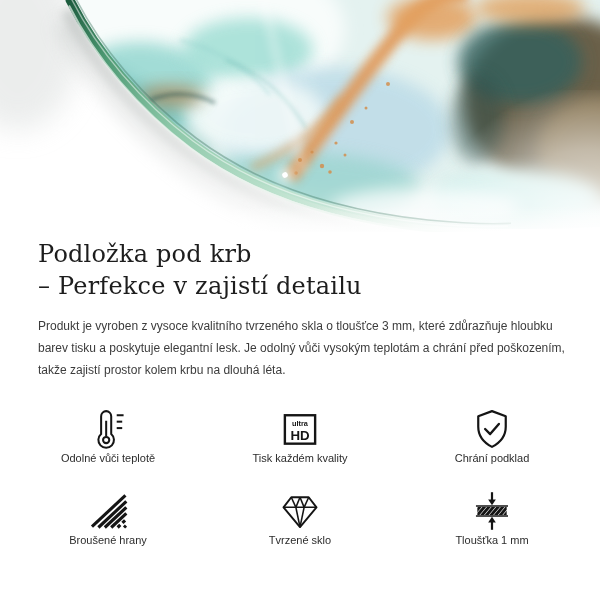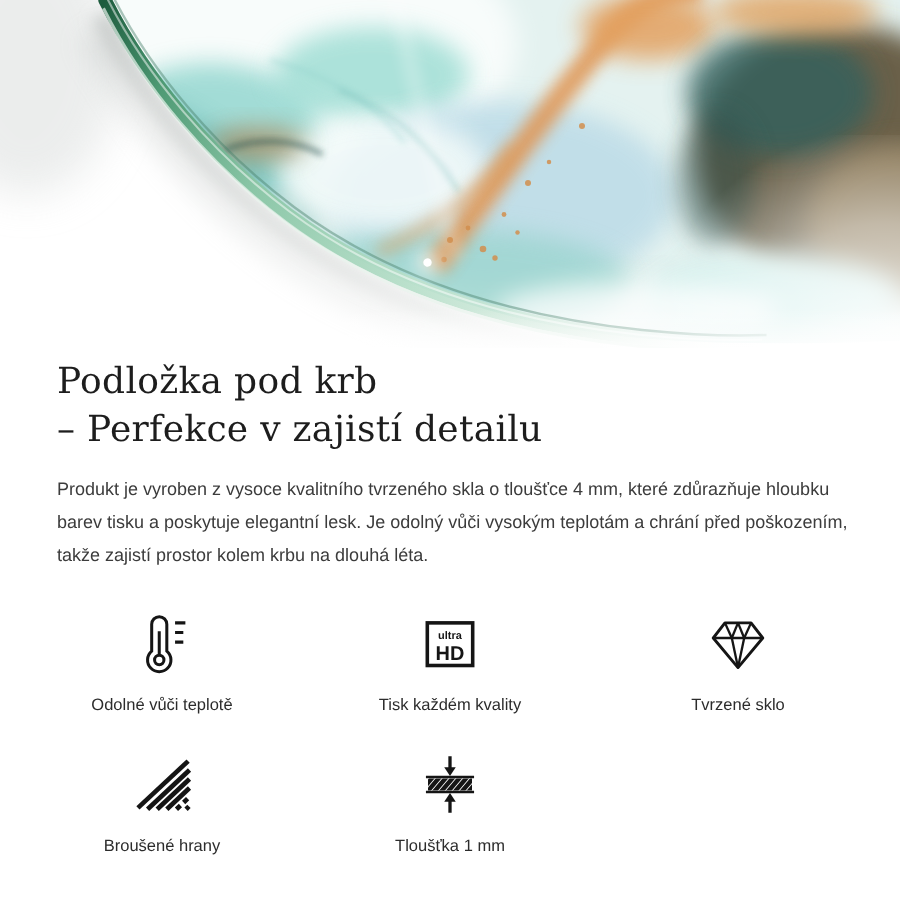--- a/index.html
+++ b/index.html
@@ -7,21 +7,21 @@
   .page{width:600px;height:460px;background:#fff;}
   .hero{width:600px;height:232px;position:relative;}
   .hero svg{display:block;}
   .content{padding:0 32px 0 38px;}
   h1{margin:6px 0 0;font-family:"DejaVu Serif","Liberation Serif",serif;font-weight:400;
      font-size:24px;line-height:32px;color:#1d1d1d;letter-spacing:.2px;}
   .desc{margin:13px 0 0;font-size:12px;line-height:22px;color:#3c3c3c;max-width:540px;}
   .features{margin:26px -20px 0 -26px;display:grid;grid-template-columns:repeat(3,1fr);row-gap:23px;}
   .feature{display:flex;flex-direction:column;align-items:center;}
   .ficon{height:44px;display:flex;align-items:center;justify-content:flex-start;}
-  .flabel{margin-top:12px;font-size:11px;line-height:15px;color:#2c2c2c;text-align:center;}
+  .flabel{margin-top:0;font-size:11px;line-height:15px;color:#2c2c2c;text-align:center;}
   .ic{stroke:#151515;fill:none;}
 </style>
 </head>
 <body>
 
 <div class="page">
 
   <div class="hero">
     <svg width="600" height="232" viewBox="0 0 600 232">
       <defs>
@@ -129,21 +129,21 @@
       <rect x="0" y="206" width="600" height="26" fill="url(#fadeBot)"></rect>
     </svg>
   </div>
 
   <div class="content">
     <h1>
       <span>Podložka pod krb</span><br>
       <span>– Perfekce v zajistí detailu</span>
     </h1>
 
-    <p class="desc">Produkt je vyroben z vysoce kvalitního tvrzeného skla o tloušťce 4 mm, které zdůrazňuje hloubku barev tisku a poskytuje elegantní lesk. Je odolný vůči vysokým teplotám a chrání před poškozením, takže zajistí prostor kolem krbu na dlouhá léta.</p>
+    <p class="desc">Produkt je vyroben z vysoce kvalitního tvrzeného skla o tloušťce 3 mm, které zdůrazňuje hloubku barev tisku a poskytuje elegantní lesk. Je odolný vůči vysokým teplotám a chrání před poškozením, takže zajistí prostor kolem krbu na dlouhá léta.</p>
 
     <div class="features">
 
       <div class="feature">
         <div class="ficon">
           <svg width="44" height="44" viewBox="0 0 48 48">
             <path class="ic" stroke-width="2.2" d="M16.5,10 C16.5,7 19,4.5 22,4.5 C25,4.5 27.5,7 27.5,10 L27.5,29.5 A8.5,8.5 0 1 1 16.5,29.5 Z"></path>
             <line class="ic" stroke-width="2.2" x1="22" y1="15" x2="22" y2="32.2"></line>
             <circle class="ic" stroke-width="2.2" cx="22" cy="36" r="3.4"></circle>
             <line class="ic" stroke-width="2.2" x1="33.5" y1="9" x2="41" y2="9"></line>
@@ -158,53 +158,62 @@
         <div class="ficon">
           <svg width="44" height="44" viewBox="0 0 48 48">
             <rect class="ic" stroke-width="2.6" x="7.5" y="9" width="33" height="31"></rect>
             <text x="24" y="21" text-anchor="middle" font-family="Liberation Sans,sans-serif" font-size="8" font-weight="700" fill="#151515">ultra</text>
             <text x="24" y="36" text-anchor="middle" font-family="Liberation Sans,sans-serif" font-size="14.5" font-weight="700" fill="#151515">HD</text>
           </svg>
         </div>
         <div class="flabel">Tisk každém kvality</div>
       </div>
 
+      <div class="feature">
+        <div class="ficon">
+          <svg width="44" height="44" viewBox="0 0 48 48">
+            <path class="ic" stroke-width="2.4" stroke-linejoin="round" d="M24,4.5 L39,10 V21.5 C39,31.5 33.2,38.7 24,43.5 C14.8,38.7 9,31.5 9,21.5 V10 Z"></path>
+            <polyline class="ic" stroke-width="2.6" stroke-linecap="round" stroke-linejoin="round" points="16.5,24 22,29.5 31.5,18.5"></polyline>
+          </svg>
+        </div>
+        <div class="flabel">Chrání podklad</div>
+      </div>
+
+      <div class="feature">
+        <div class="ficon">
+          <svg width="44" height="44" viewBox="0 0 48 48">
+            <g class="ic" stroke-width="3.4">
+              <line x1="6.5" y1="41" x2="43" y2="7"></line>
+              <line x1="13.5" y1="42" x2="44" y2="13.5"></line>
+              <line x1="20.5" y1="42" x2="44" y2="20"></line>
+              <line x1="27.5" y1="42" x2="44" y2="26.5"></line>
+              <line x1="34.5" y1="42" x2="44" y2="33" stroke-dasharray="4 3.2"></line>
+              <line x1="41.5" y1="42" x2="44.5" y2="39" stroke-dasharray="3 2.5"></line>
+            </g>
+          </svg>
+        </div>
+        <div class="flabel">Broušené hrany</div>
+      </div>
 
       <div class="feature">
         <div class="ficon">
           <svg width="44" height="44" viewBox="0 0 48 48">
             <path class="ic" stroke-width="2.1" stroke-linejoin="round" d="M14.5,9 H33.5 L42,20 L24,41.5 L6,20 Z"></path>
             <g class="ic" stroke-width="1.7" stroke-linejoin="round">
               <line x1="6" y1="20" x2="42" y2="20"></line>
               <line x1="14.5" y1="9" x2="19.5" y2="20"></line>
               <line x1="24" y1="9" x2="19.5" y2="20"></line>
               <line x1="24" y1="9" x2="28.5" y2="20"></line>
               <line x1="33.5" y1="9" x2="28.5" y2="20"></line>
               <line x1="19.5" y1="20" x2="24" y2="41.5"></line>
               <line x1="28.5" y1="20" x2="24" y2="41.5"></line>
             </g>
           </svg>
         </div>
         <div class="flabel">Tvrzené sklo</div>
-      </div>
-
-      <div class="feature">
-        <div class="ficon">
-          <svg width="44" height="44" viewBox="0 0 48 48">
-            <g class="ic" stroke-width="3.4">
-              <line x1="6.5" y1="41" x2="43" y2="7"></line>
-              <line x1="13.5" y1="42" x2="44" y2="13.5"></line>
-              <line x1="20.5" y1="42" x2="44" y2="20"></line>
-              <line x1="27.5" y1="42" x2="44" y2="26.5"></line>
-              <line x1="34.5" y1="42" x2="44" y2="33" stroke-dasharray="4 3.2"></line>
-              <line x1="41.5" y1="42" x2="44.5" y2="39" stroke-dasharray="3 2.5"></line>
-            </g>
-          </svg>
-        </div>
-        <div class="flabel">Broušené hrany</div>
       </div>
 
       <div class="feature">
         <div class="ficon">
           <svg width="44" height="44" viewBox="0 0 48 48">
             <defs>
                 <clipPath id="barClip">
                   <rect x="8" y="19.6" width="32" height="8.8"></rect>
                 </clipPath>
               </defs>

